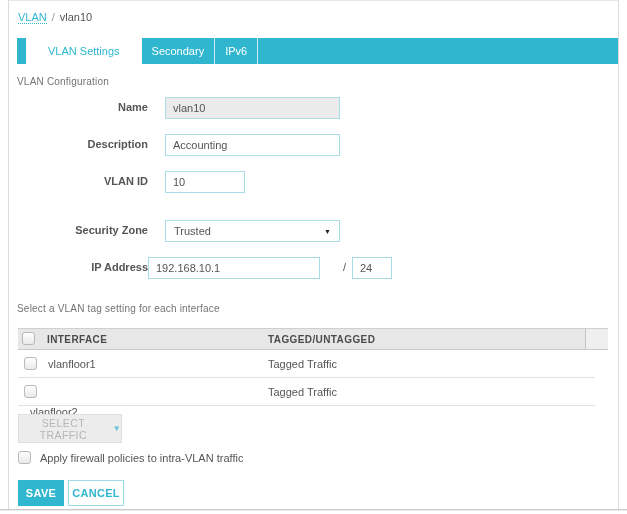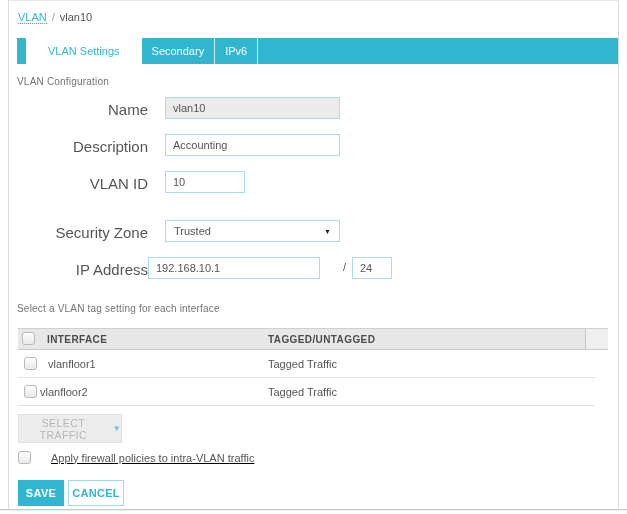--- a/index.html
+++ b/index.html
@@ -26,21 +26,21 @@
   .tab { height:26px; display:flex; align-items:center; justify-content:center;
          font-size:11px; padding:0 10px; cursor:pointer; }
   .tab.active { background:#fff; color:#30b7cf; padding:0 22px; }
   .tab.inactive { background:#30b7cf; color:#fff; border-right:1px solid rgba(255,255,255,0.75); }
   .tab-fill { flex:1; background:#30b7cf; }
 
   
   .h-title { position:absolute; left:17px; font-size:10px; color:#737373; font-weight:400; letter-spacing:0.2px; }
 
   
-  .flabel { position:absolute; left:18px; width:130px; text-align:right; font-size:15px; color:#555; }
+  .flabel { position:absolute; left:18px; width:130px; text-align:right; font-size:11px; color:#555;font-weight:bold; }
   .txt { position:absolute; height:22px; border:1px solid #a9dce8; background:#fff;
          font-family:"Liberation Sans", sans-serif; font-size:11px; color:#555; padding:0 7px; }
   .txt:disabled, .txt.disabled { background:#ebebeb; color:#555; }
   .sel { position:absolute; height:22px; border:1px solid #a9dce8; background:#fff;
          font-size:11px; color:#555; display:flex; align-items:center;
          justify-content:space-between; padding:0 8px; cursor:pointer; }
   .sel .arrow { font-size:7px; color:#222; }
   .ip-sep { position:absolute; font-size:11px; color:#555; }
 
   
@@ -53,21 +53,21 @@
   .td { position:absolute; top:8px; font-size:11px; color:#555; }
   .cb { -webkit-appearance:none; appearance:none; width:13px; height:13px; border:1px solid #b9b9b9;
         border-radius:3px; background:linear-gradient(#fefefe,#e9e9e9); cursor:pointer; vertical-align:middle; }
 
   
   .btn-select-traffic { position:absolute; left:18px; top:414px; width:104px; height:29px;
         background:#ececec; border:1px solid #e0e0e0; color:#b5b5b5; font-size:10.5px;
         letter-spacing:0.4px; font-family:Liberation Sans, sans-serif; cursor:default;
         display:flex; align-items:center; justify-content:center; gap:5px; }
   .btn-select-traffic .arrow { color:#64c3d6; font-size:8px; }
-  .apply-row { position:absolute; left:18px; top:451px; display:flex; align-items:center; gap:20px;text-decoration:underline; }
+  .apply-row { position:absolute; left:18px; top:451px; display:flex; align-items:center; gap:9px; }
   .apply-row label { font-size:11px; color:#555; }
   .btn { position:absolute; top:480px; height:26px; font-size:11px; font-weight:bold;
          font-family:"Liberation Sans", sans-serif; letter-spacing:0.3px; cursor:pointer; }
   .btn-save { left:18px; width:46px; background:#30b7cf; border:1px solid #30b7cf; color:#fff; }
   .btn-cancel { left:68px; width:56px; background:#fff; border:1px solid #9fdbe8; color:#30b7cf; }
 </style>
 </head>
 <body>
 
 <div class="screen">
@@ -122,21 +122,21 @@
   </div>
 
   <div class="trow" style="top:350px;">
     <input type="checkbox" class="cb" style="position: absolute; left: 6px; top: 7px;">
     <div class="td" style="left:30px;">vlanfloor1</div>
     <div class="td" style="left:250px;">Tagged Traffic</div>
   </div>
 
   <div class="trow" style="top:378px;">
     <input type="checkbox" class="cb" style="position: absolute; left: 6px; top: 7px;">
-    <div class="td" style="left:22px;">vlanfloor2</div>
+    <div class="td" style="left:12px;margin-top:20px;">vlanfloor2</div>
     <div class="td" style="left:250px;">Tagged Traffic</div>
   </div>
 
   <button class="btn-select-traffic">
     <span>SELECT TRAFFIC</span>
     <span class="arrow">▼</span>
   </button>
 
   <div class="apply-row">
     <input type="checkbox" class="cb" style="">

